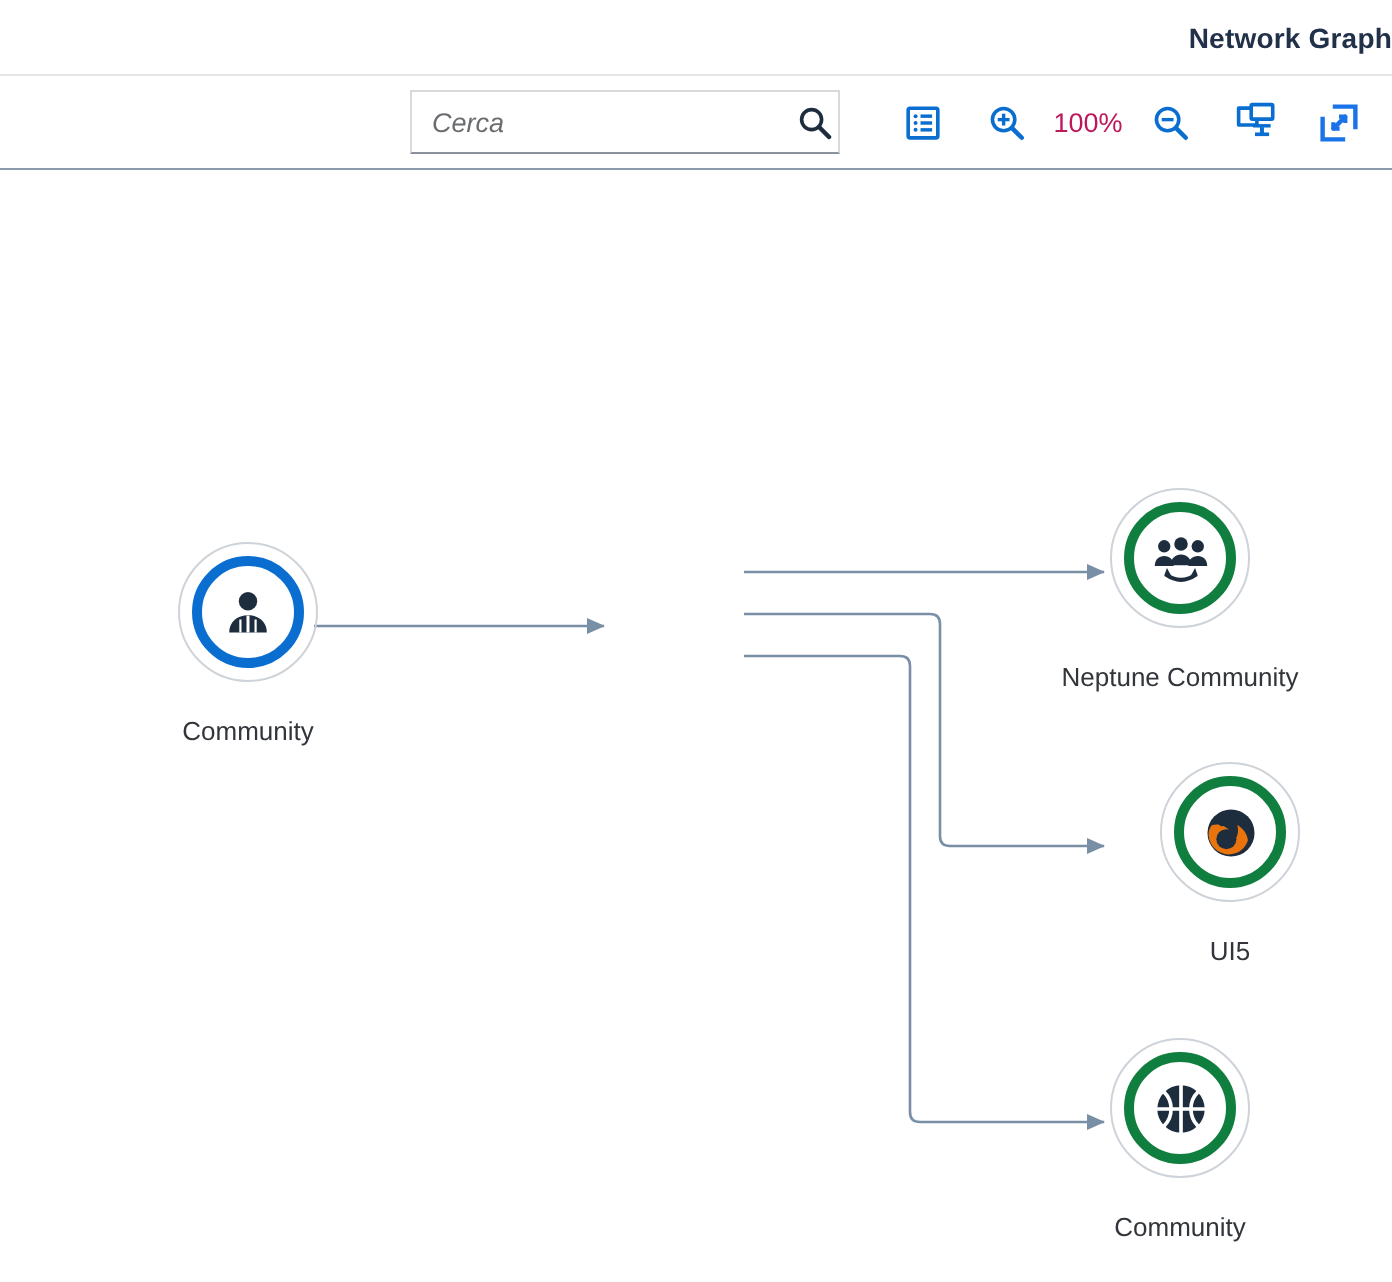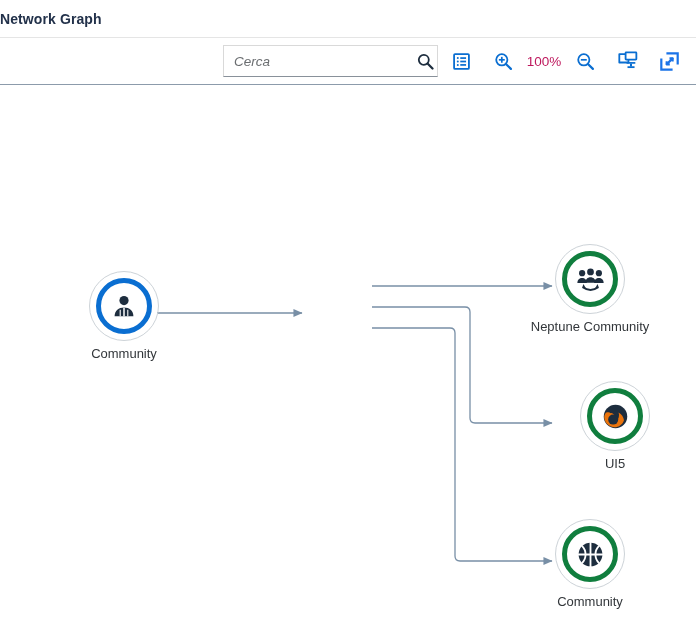--- a/index.html
+++ b/index.html
@@ -16,21 +16,21 @@
     position: relative;
   }
 
   
   .header {
     height: 38px;
     box-sizing: border-box;
     border-bottom: 1px solid #e5e5e5;
     display: flex;
     align-items: center;
-    justify-content: flex-start;
+    justify-content: flex-end;
     background: #ffffff;
   }
   .header-title {
     font-size: 14px;
     font-weight: bold;
     color: #22314a;
     letter-spacing: 0.1px;
   }
 
   
@@ -47,21 +47,21 @@
   .search-box {
     width: 215px;
     height: 32px;
     box-sizing: border-box;
     border: 1px solid #d9d9d9;
     border-bottom: 1px solid #89919a;
     background: #ffffff;
     display: flex;
     align-items: center;
     padding: 0 6px 0 10px;
-    margin-right: 6px;
+    margin-right: 24px;
   }
   .search-input-text {
     flex: 1 1 auto;
     font-size: 13.5px;
     font-style: italic;
     color: #6a6d70;
     font-family: "Liberation Sans", sans-serif;
     border: none;
     outline: none;
     background: transparent;
@@ -153,21 +153,21 @@
     position: relative;
     z-index: 2;
     width: 30px;
     height: 30px;
     display: flex;
     align-items: center;
     justify-content: center;
   }
   .node-glyph svg { display: block; }
   .node-label {
-    margin-top: 8px;
+    margin-top: 20px;
     font-size: 13px;
     color: #32363a;
     white-space: nowrap;
     text-align: center;
     line-height: 16px;
   }
 </style>
 </head>
 <body>
 

